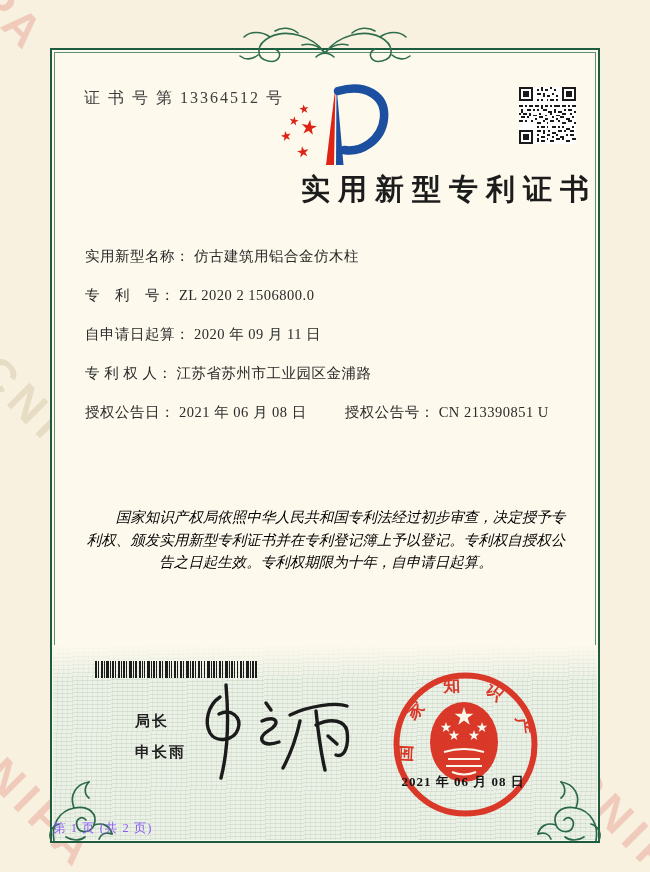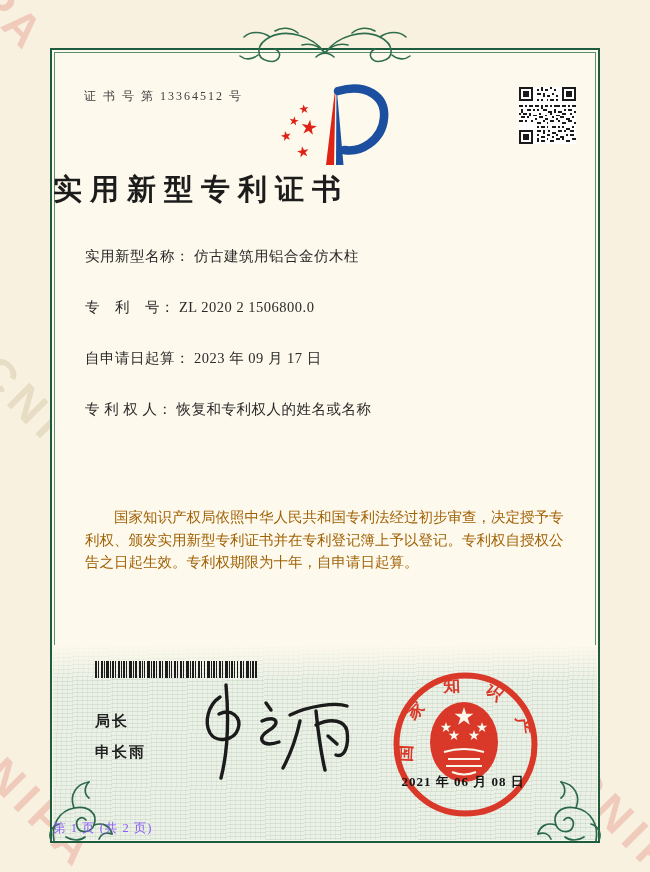--- a/index.html
+++ b/index.html
@@ -32,53 +32,55 @@
       repeating-linear-gradient(91deg, rgba(110,150,112,0.10) 0 1px, rgba(0,0,0,0) 1px 5px),
       repeating-linear-gradient(178.5deg, rgba(105,148,108,0.16) 0 1px, rgba(0,0,0,0) 1px 4px);
   }
   .waves-fade{
     position:absolute;left:0;right:0;top:0;height:36px;
     background:linear-gradient(#fdf9ec, rgba(253,249,236,0));
   }
   
   .cert-number{
     position:absolute;left:84px;top:88px;
-    font-size:12px;letter-spacing:2px;color:#3d3d3d;
+    font-size:16px;letter-spacing:2px;color:#3d3d3d;
   }
   .logo{position:absolute;left:272px;top:74px;width:124px;height:98px;}
   .qr{position:absolute;left:519px;top:87px;width:57px;height:57px;background:#fff;}
   .title{
     position:absolute;left:53px;right:53px;top:170px;
-    text-align:left;font-size:29px;font-weight:bold;
+    text-align:right;font-size:29px;font-weight:bold;
     letter-spacing:8px;color:#1c1c1c;
   }
   
   .fields{
     position:absolute;left:85px;top:246px;width:482px;
-    display:flex;flex-direction:column;gap:30px;
+    display:flex;flex-direction:column;gap:18px;
     font-size:14.5px;color:#2a2a2a;
   }
   .frow{line-height:21px;white-space:nowrap;}
   .flabel{letter-spacing:0.5px;}
   .fvalue{margin-left:4px;letter-spacing:0.5px;}
   .flabel2{margin-left:38px;letter-spacing:0.5px;}
   
   .paras{
     position:absolute;left:85px;top:506px;width:482px;
-    font-size:14.5px;line-height:22.6px;color:#a16207;
+    font-size:14.5px;line-height:22.6px;color:#000000;
+    font-style:italic;
+    text-align:center;
   }
   .paras p{margin:0;text-indent:2em;}
   
   .barcode{position:absolute;left:95px;top:661px;width:162px;height:17px;}
   .signer{
     position:absolute;left:95px;top:712px;
     font-family:"Liberation Sans","DejaVu Sans",sans-serif;
     font-weight:bold;font-size:15px;color:#222;line-height:18px;
   }
-  .signer div{margin-bottom:13px;letter-spacing:2px;}
+  .signer div{margin-bottom:13px;letter-spacing:2px;margin-left:40px;}
   .signature{position:absolute;left:190px;top:673px;width:162px;height:112px;}
   .seal{position:absolute;left:388px;top:668px;width:155px;height:155px;}
   .seal-date{
     position:absolute;left:398px;top:773px;width:130px;
     text-align:center;font-size:13px;font-weight:bold;color:#151515;
     letter-spacing:1px;white-space:nowrap;
   }
   .footer{
     position:absolute;left:53px;right:53px;top:820px;
     text-align:left;font-size:12.5px;color:#8b5cf6;letter-spacing:1px;
@@ -174,24 +176,27 @@
   <div class="title">实用新型专利证书</div>
 
   <div class="fields">
     <div class="frow">
       <span class="flabel">实用新型名称：</span><span class="fvalue">仿古建筑用铝合金仿木柱</span>
     </div>
     <div class="frow">
       <span class="flabel">专　利　号：</span><span class="fvalue">ZL 2020 2 1506800.0</span>
     </div>
     <div class="frow">
-      <span class="flabel">自申请日起算：</span><span class="fvalue">2023 年 09 月 17 日</span>
-    </div>
-    <div class="frow">
-      <span class="flabel">专 利 权 人：</span><span class="fvalue">恢复和专利权人的姓名或名称</span>
+      <span class="flabel">自申请日起算：</span><span class="fvalue">2020 年 09 月 11 日</span>
+    </div>
+    <div class="frow">
+      <span class="flabel">专 利 权 人：</span><span class="fvalue">江苏省苏州市工业园区金浦路</span>
+    </div>
+    <div class="frow">
+      <span class="flabel">授权公告日：</span><span class="fvalue">2021 年 06 月 08 日</span><span class="flabel2">授权公告号：</span><span class="fvalue">CN 213390851 U</span>
     </div>
   </div>
 
   <div class="paras">
     <p>国家知识产权局依照中华人民共和国专利法经过初步审查，决定授予专利权、颁发实用新型专利证书并在专利登记簿上予以登记。专利权自授权公告之日起生效。专利权期限为十年，自申请日起算。</p>
   </div>
 
   <svg class="barcode" viewBox="0 0 162 17" preserveAspectRatio="none">
     <path fill="#1c1c1c" d="M0 0h2v17H0z M3 0h1v17H3z M6 0h2v17H6z M9 0h1v17H9z M11 0h3v17h-3z M15 0h1v17h-1z M17 0h2v17h-2z M20 0h1v17h-1z M23 0h2v17h-2z M26 0h1v17h-1z M28 0h2v17h-2z M31 0h1v17h-1z M34 0h3v17h-3z M38 0h1v17h-1z M40 0h2v17h-2z M44 0h2v17h-2z M47 0h1v17h-1z M49 0h1v17h-1z M52 0h3v17h-3z M56 0h1v17h-1z M58 0h2v17h-2z M61 0h1v17h-1z M64 0h2v17h-2z M67 0h1v17h-1z M70 0h3v17h-3z M74 0h1v17h-1z M76 0h1v17h-1z M79 0h2v17h-2z M82 0h1v17h-1z M85 0h2v17h-2z M88 0h1v17h-1z M91 0h3v17h-3z M95 0h1v17h-1z M97 0h2v17h-2z M100 0h1v17h-1z M103 0h2v17h-2z M106 0h1v17h-1z M109 0h1v17h-1z M112 0h3v17h-3z M116 0h1v17h-1z M118 0h2v17h-2z M121 0h1v17h-1z M124 0h2v17h-2z M127 0h1v17h-1z M130 0h3v17h-3z M134 0h1v17h-1z M136 0h2v17h-2z M139 0h1v17h-1z M142 0h1v17h-1z M145 0h2v17h-2z M148 0h1v17h-1z M151 0h3v17h-3z M155 0h1v17h-1z M157 0h2v17h-2z M160 0h2v17h-2z"></path>
   </svg>

